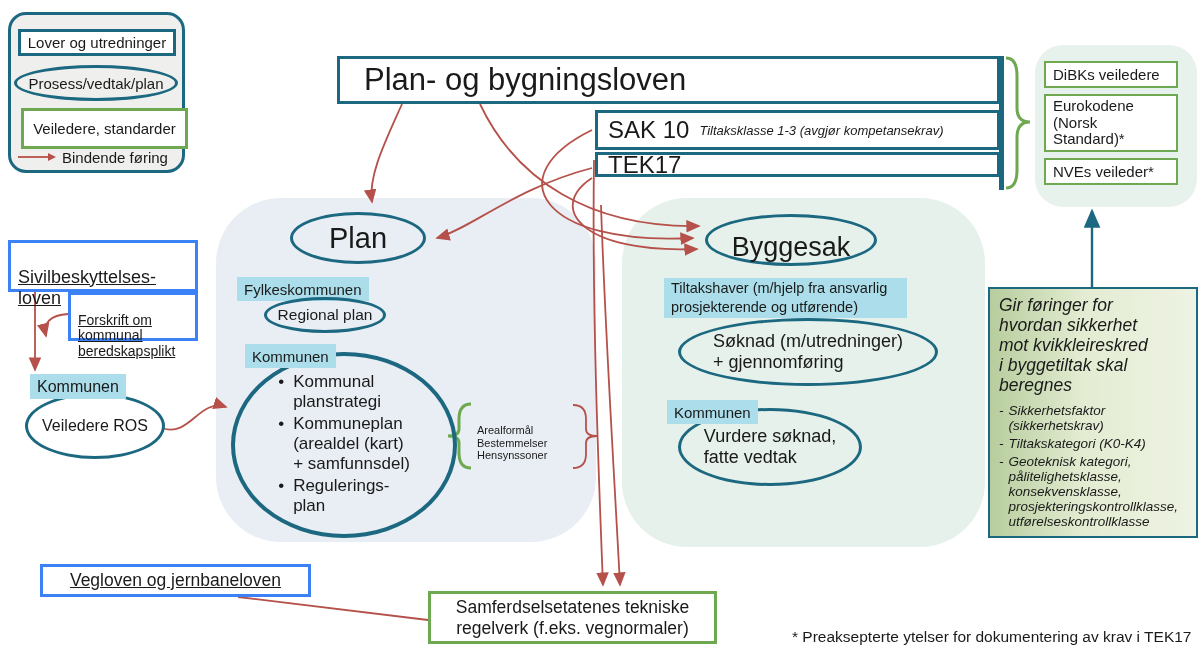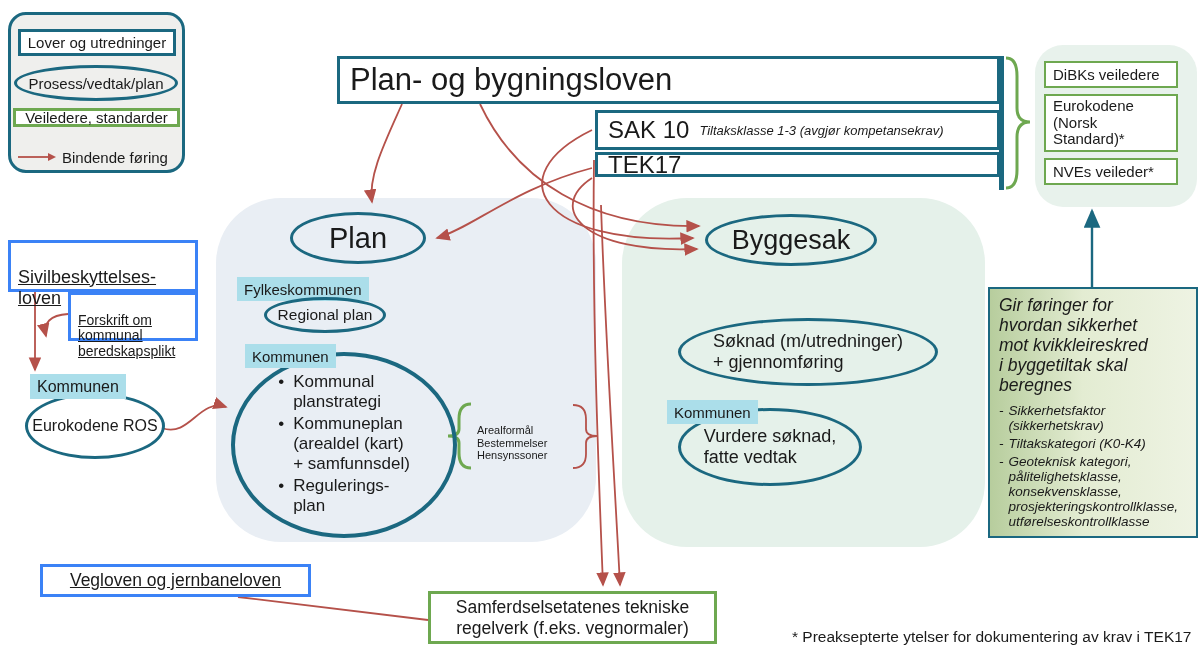--- a/index.html
+++ b/index.html
@@ -8,21 +8,21 @@
   .abs{position:absolute;box-sizing:border-box;}
   .ml{white-space:pre-line;}
   
   .legend{left:8px;top:12px;width:177px;height:161px;background:#efefed;border:3px solid #1b6880;border-radius:18px;}
   .legend-rect{background:#fff;border:3px solid #1b6880;display:flex;align-items:center;justify-content:center;font-size:15px;}
   .legend-rect.green{border-color:#6ea850;}
   .legend-ellipse{background:#efefed;border:3px solid #1b6880;border-radius:50%;display:flex;align-items:center;justify-content:center;font-size:15px;}
   .legend-arrow-row{display:flex;align-items:center;gap:5px;font-size:15px;}
   
   .lawbox{background:#fff;border:3px solid #1b6880;display:flex;align-items:center;}
-  .title-text{font-size:31px;padding-left:10px;}
+  .title-text{font-size:31px;padding-left:24px;}
   .sak-name{font-size:24px;padding-left:10px;}
   .sak-note{font-size:13px;font-style:italic;margin-left:10px;}
   .tek-text{font-size:24px;padding-left:10px;}
   .law-right-bar{background:#1b6880;}
   
   .area{border-radius:65px;}
   .plan-area{left:216px;top:198px;width:380px;height:344px;background:#e9eef4;}
   .bygg-area{left:622px;top:198px;width:363px;height:349px;background:#e5f1ea;}
   .guide-area{left:1035px;top:45px;width:162px;height:162px;background:#e8f2ec;border-radius:28px;}
   
@@ -94,21 +94,21 @@
     <path d="M 1092,287 L 1092,211" stroke="#1b6880" stroke-width="2.4" fill="none" marker-end="url(#ateal)"></path>
   </svg>
 
   <div class="abs legend">
     <div class="abs legend-rect" style="left:7px;top:14px;width:158px;height:27px;">
       <span>Lover og utredninger</span>
     </div>
     <div class="abs legend-ellipse" style="left:3px;top:50px;width:164px;height:36px;">
       <span>Prosess/vedtak/plan</span>
     </div>
-    <div class="abs legend-rect green" style="left:2px;top:93px;width:167px;height:19px;">
+    <div class="abs legend-rect green" style="left:10px;top:93px;width:167px;height:41px;">
       <span>Veiledere, standarder</span>
     </div>
     <div class="abs legend-arrow-row" style="left:6px;top:131px;width:165px;height:22px;">
       <svg width="40" height="10">
         <line x1="1" y1="5" x2="32" y2="5" stroke="#b5514a" stroke-width="1.8"></line>
         <path d="M31,1 L39,5 L31,9 Z" fill="#b5514a"></path>
       </svg>
       <span>Bindende føring</span>
     </div>
   </div>
@@ -165,22 +165,26 @@
 plan</span>
       </div>
     </div>
   </div>
   <div class="abs note-italic ml" style="left:477px;top:412px;width:105px;">
     <span class="ml">Arealformål
 Bestemmelser
 Hensynssoner</span>
   </div>
 
-  <div class="abs ell" style="left:705px;top:214px;width:172px;height:52px;font-size:27px;">
+  <div class="abs ell" style="left:705px;top:214px;width:172px;height:52px;font-size:27px;align-items:flex-end;">
     <span>Byggesak</span>
+  </div>
+  <div class="abs blab ml" style="left:664px;top:278px;width:243px;height:40px;font-size:14.5px;line-height:1.3;">
+    <span class="ml">Tiltakshaver (m/hjelp fra ansvarlig
+prosjekterende og utførende)</span>
   </div>
   <div class="abs ell" style="left:678px;top:318px;width:260px;height:68px;font-size:18px;line-height:1.15;">
     <span class="ml" style="text-align:left;">Søknad (m/utredninger)
 + gjennomføring</span>
   </div>
   <div class="abs blab" style="left:667px;top:400px;height:24px;z-index:2;">
     <span>Kommunen</span>
   </div>
   <div class="abs ell" style="left:678px;top:408px;width:184px;height:78px;font-size:18px;line-height:1.18;">
     <span class="ml" style="text-align:left;">Vurdere søknad,
@@ -193,21 +197,21 @@
   </div>
   <div class="abs tealbox ml" style="left:68px;top:292px;width:130px;height:49px;font-size:14px;line-height:1.12;padding:2px 8px 0 7px;">
     <span class="ml">Forskrift om
 kommunal
 beredskapsplikt</span>
   </div>
   <div class="abs blab" style="left:30px;top:374px;height:25px;font-size:16px;z-index:2;">
     <span>Kommunen</span>
   </div>
   <div class="abs ell" style="left:25px;top:393px;width:140px;height:66px;font-size:16px;">
-    <span>Eurokodene ROS</span>
+    <span>Veiledere ROS</span>
   </div>
 
   <div class="abs foring">
     <div class="foring-head ml">Gir føringer for
 hvordan sikkerhet
 mot kvikkleireskred
 i byggetiltak skal
 beregnes</div>
     <div class="foring-item">
       <span class="ml">Sikkerhetsfaktor

